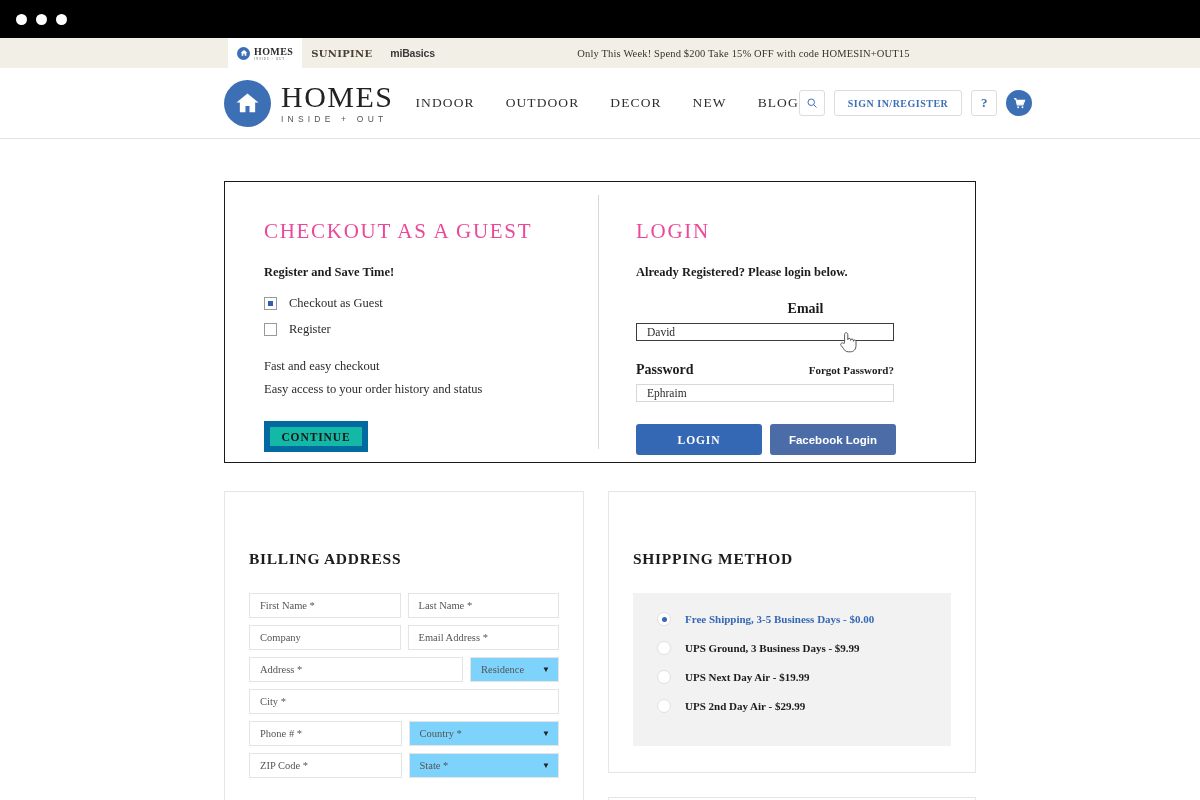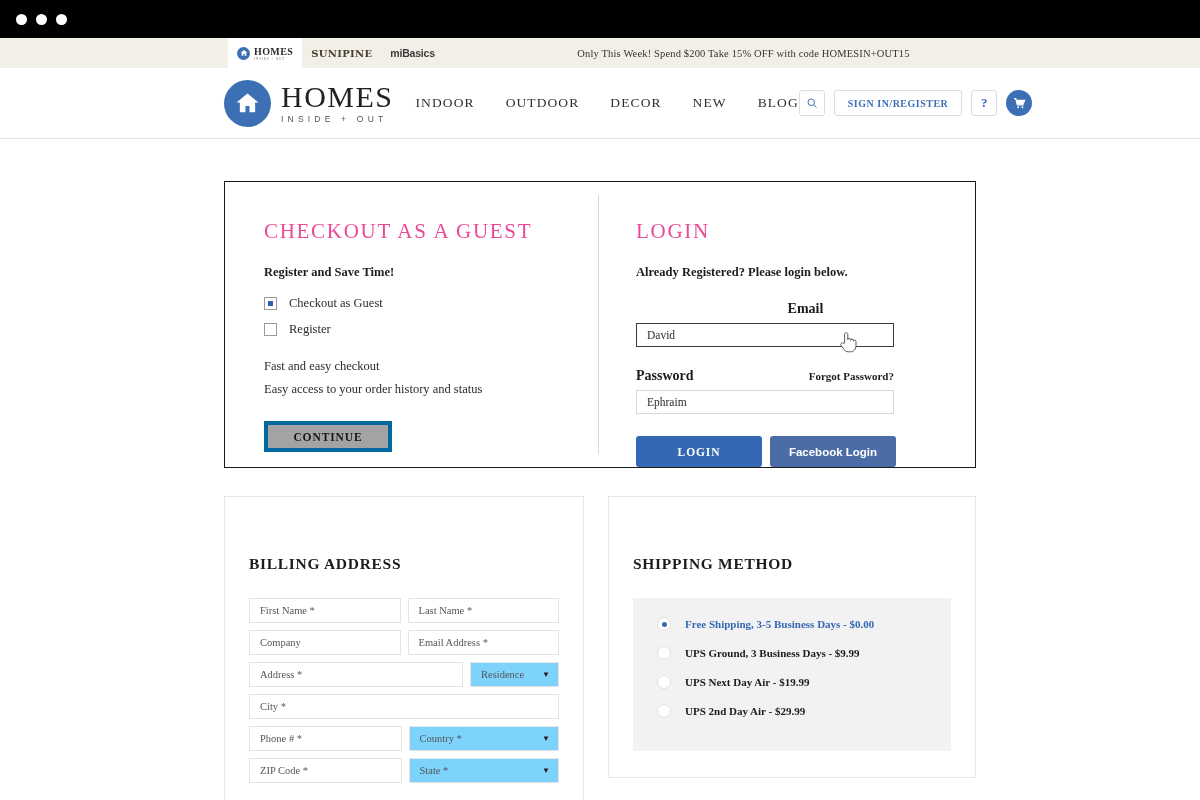--- a/index.html
+++ b/index.html
@@ -116,38 +116,38 @@
     width: 13px; height: 13px; border: 1px solid #9a9a9a; background: #fff;
     display: flex; align-items: center; justify-content: center; flex: none; cursor: pointer;
   }
   .checkbox .inner { width: 5px; height: 5px; background: #2f5fb0; }
   .check-label { font-size: 12.5px; color: #2b2b2b; font-family: "Liberation Serif", serif; }
 
   .feature { font-size: 12.5px; color: #2b2b2b; margin-top: 8px; font-family: "Liberation Serif", serif; }
   .feature.first { margin-top: 22px; }
 
   .continue-btn {
-    margin-top: 24px; width: 128px; height: 31px; border: 4px solid #0369a1; background: #a3a3a3;
+    margin-top: 24px; width: 104px; height: 31px; border: 6px solid #0369a1; background: #14b8a6;
     display: flex; align-items: center; justify-content: center;
     font-size: 11.5px; font-weight: 700; letter-spacing: .9px; color: #151515;
     font-family: "Liberation Serif", serif; cursor: pointer;
   }
 
   .field-label {
     font-size: 14px; font-weight: 700; color: #1c1c1c; margin-top: 21px; margin-bottom: 6px;
     font-family: Liberation Serif, serif;
     text-align: center;
   }
   .label-row { display: flex; align-items: baseline; justify-content: space-between; width: 258px; }
   .forgot {
     font-size: 11px; font-weight: 700; color: #1c1c1c; cursor: pointer;
     font-family: "Liberation Serif", serif;
   }
   .login-input {
-    width: 258px; height: 24px; border: 1px solid #d8d8d8; background: #fff;
+    width: 258px; height: 18px; border: 1px solid #d8d8d8; background: #fff;
     display: flex; align-items: center; padding: 0 10px;
     font-size: 11.5px; color: #2b2b2b; font-family: "Liberation Serif", serif;
   }
   .login-input.focused { border: 1px solid #3c3c3c; }
 
   .login-btn-row { display: flex; gap: 8px; margin-top: 22px; }
   .btn-login {
     width: 126px; height: 31px; background: #3568b4; border-radius: 3px;
     display: flex; align-items: center; justify-content: center;
     font-size: 11.5px; font-weight: 700; letter-spacing: .9px; color: #fff;

